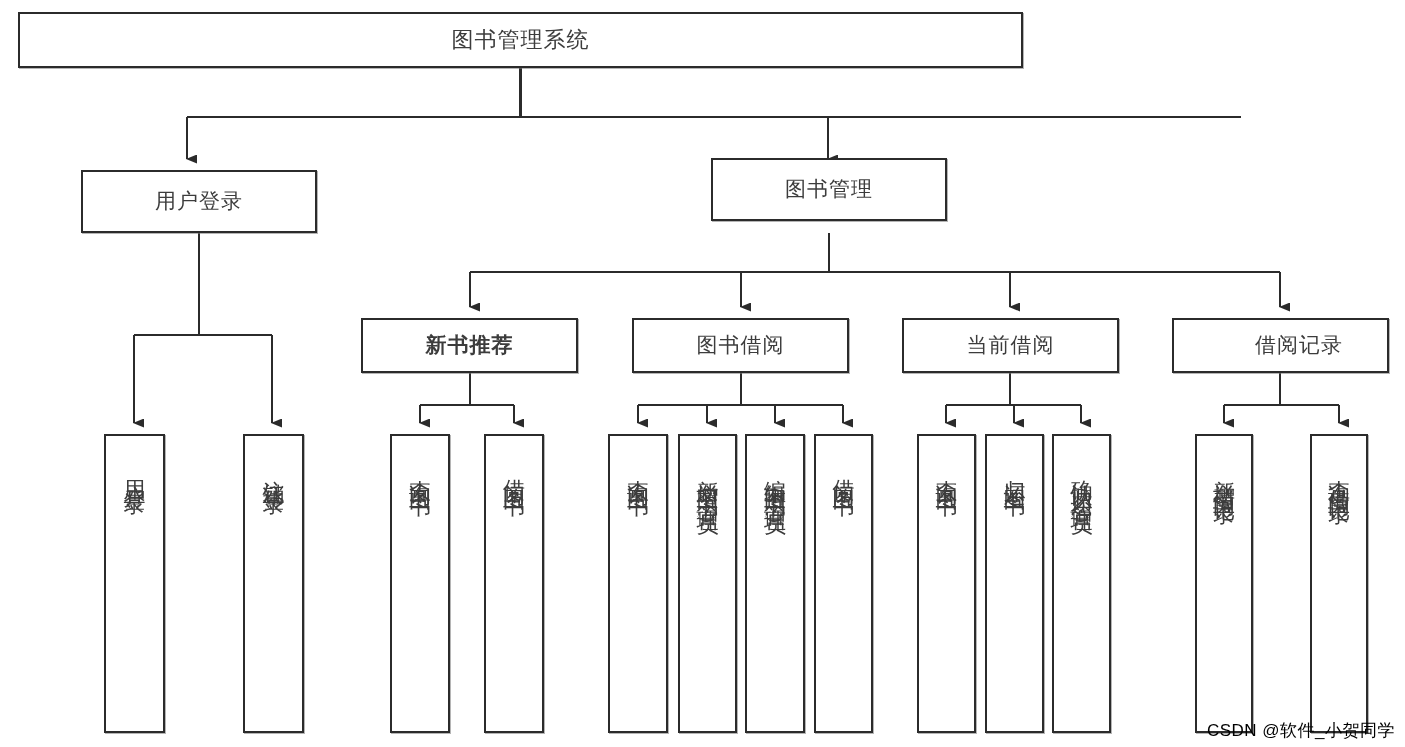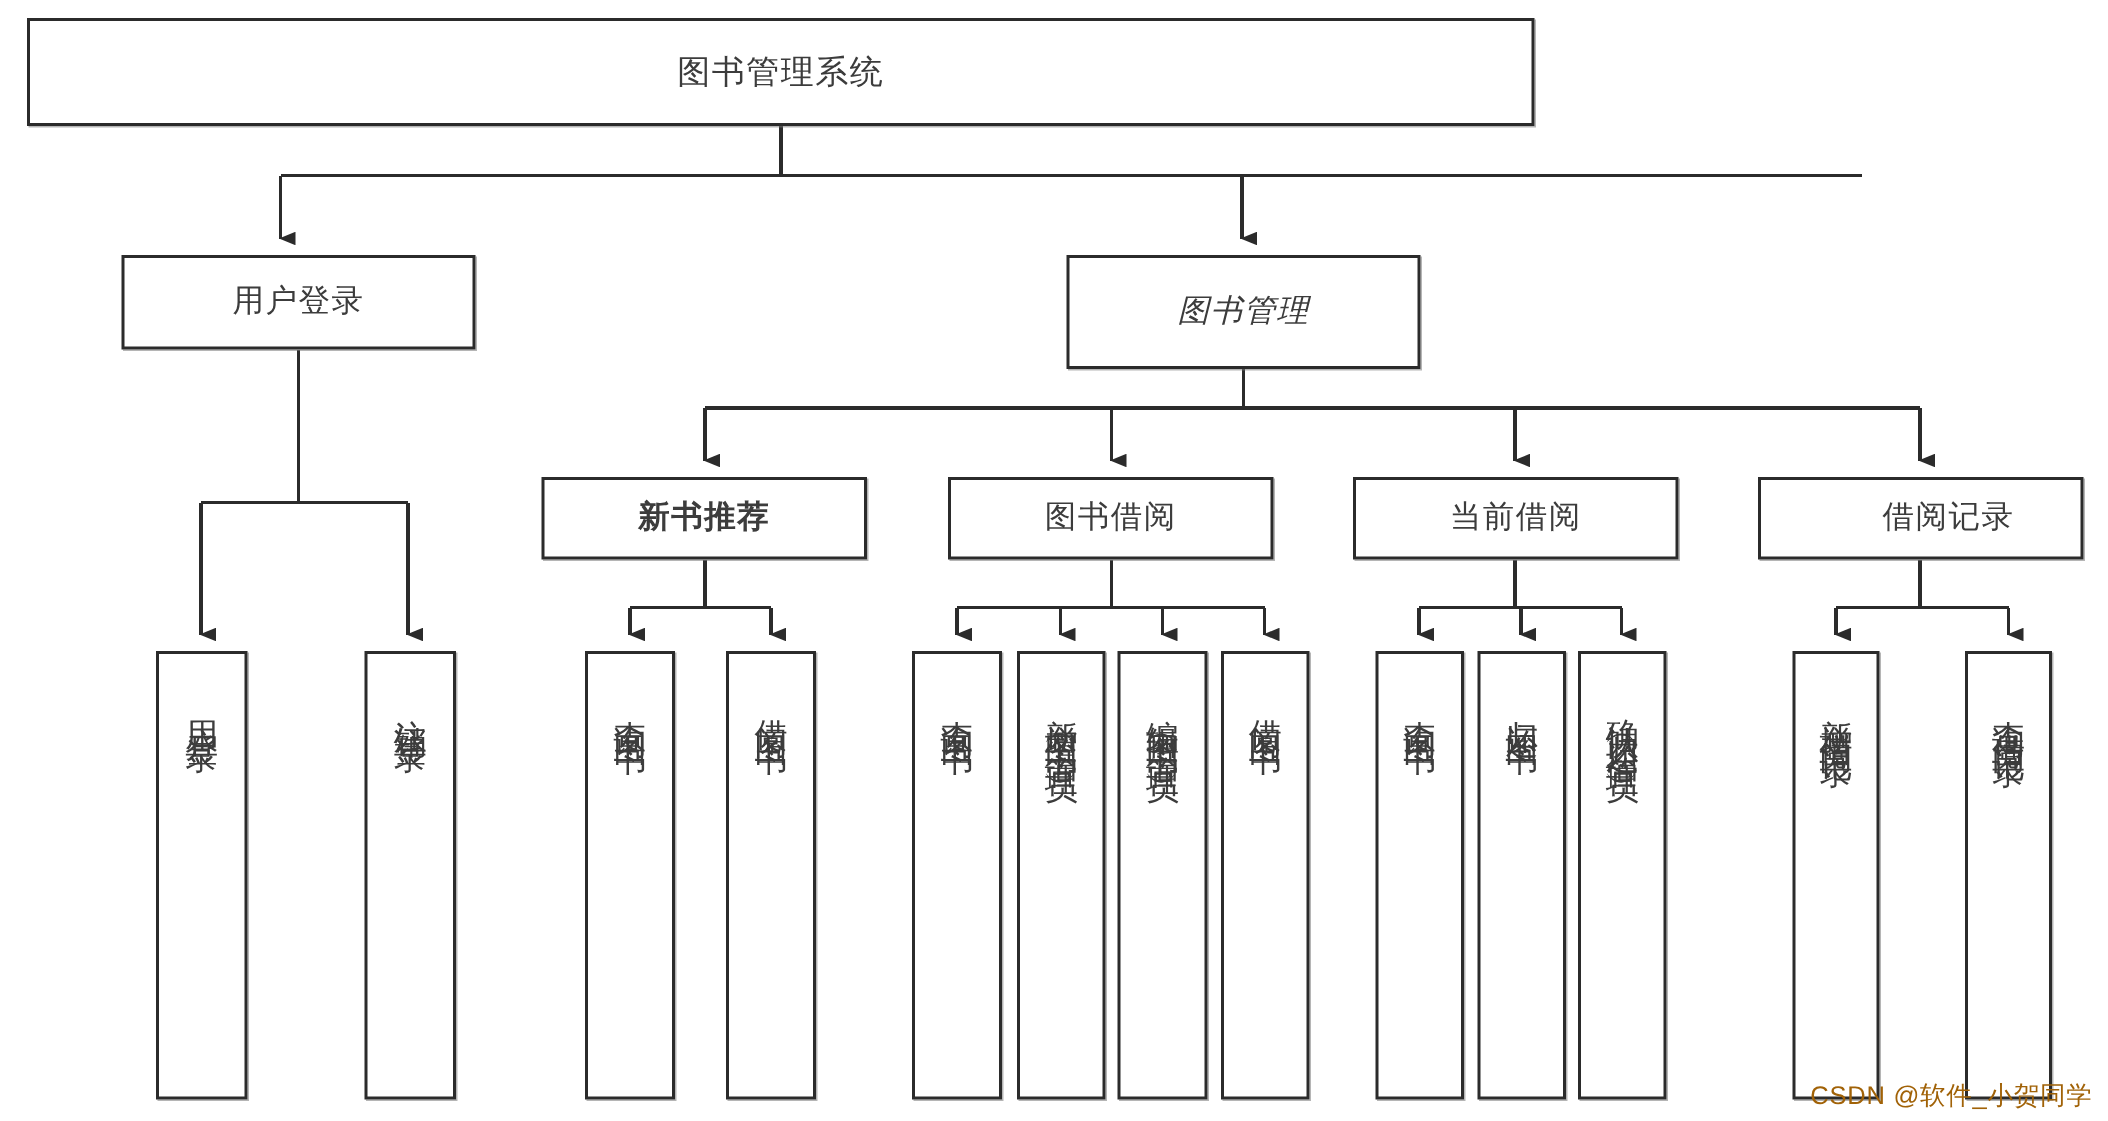--- a/index.html
+++ b/index.html
@@ -58,21 +58,21 @@
     text-orientation: upright;
     font-size: 22px;
     letter-spacing: 5px;
     white-space: nowrap;
   }
   .watermark {
     position: absolute;
     right: 10px;
     bottom: 5px;
     font-size: 17px;
-    color: #a16207;
+    color: #000000;
     letter-spacing: 0.5px;
     white-space: nowrap;
   }
 </style>
 </head>
 <body>
 
 <div id="canvas">
 
   <svg class="edges" viewBox="0 0 1405 747">
@@ -119,28 +119,28 @@
       <path d="M1014,405 L1014,423" marker-end="url(#arrow)"></path>
       <path d="M1081,405 L1081,423" marker-end="url(#arrow)"></path>
 
       <path d="M1280,373 L1280,405"></path>
       <path d="M1224,405 L1339,405"></path>
       <path d="M1224,405 L1224,423" marker-end="url(#arrow)"></path>
       <path d="M1339,405 L1339,423" marker-end="url(#arrow)"></path>
     </g>
   </svg>
 
-  <div class="node root horiz" id="n-root" style="left: 18px; top: 12px; width: 1005px; height: 72px;">
+  <div class="node root horiz" id="n-root" style="left: 18px; top: 12px; width: 1005px; height: 56px;">
     <span class="label">图书管理系统</span>
   </div>
 
   <div class="node horiz" id="n-user-login" style="left: 81px; top: 170px; width: 236px; height: 63px;">
     <span class="label">用户登录</span>
   </div>
-  <div class="node horiz" id="n-book-manage" style="left: 711px; top: 170px; width: 236px; height: 76px; font-style: italic;">
+  <div class="node horiz" id="n-book-manage" style="left: 711px; top: 158px; width: 236px; height: 63px;">
     <span class="label">图书管理</span>
   </div>
 
   <div class="node horiz" id="n-new-book-rec" style="left: 361px; top: 318px; width: 217px; height: 55px; font-weight: bold;">
     <span class="label">新书推荐</span>
   </div>
   <div class="node horiz" id="n-book-borrow" style="left: 632px; top: 318px; width: 217px; height: 55px;">
     <span class="label">图书借阅</span>
   </div>
   <div class="node horiz" id="n-current-borrow" style="left: 902px; top: 318px; width: 217px; height: 55px;">

